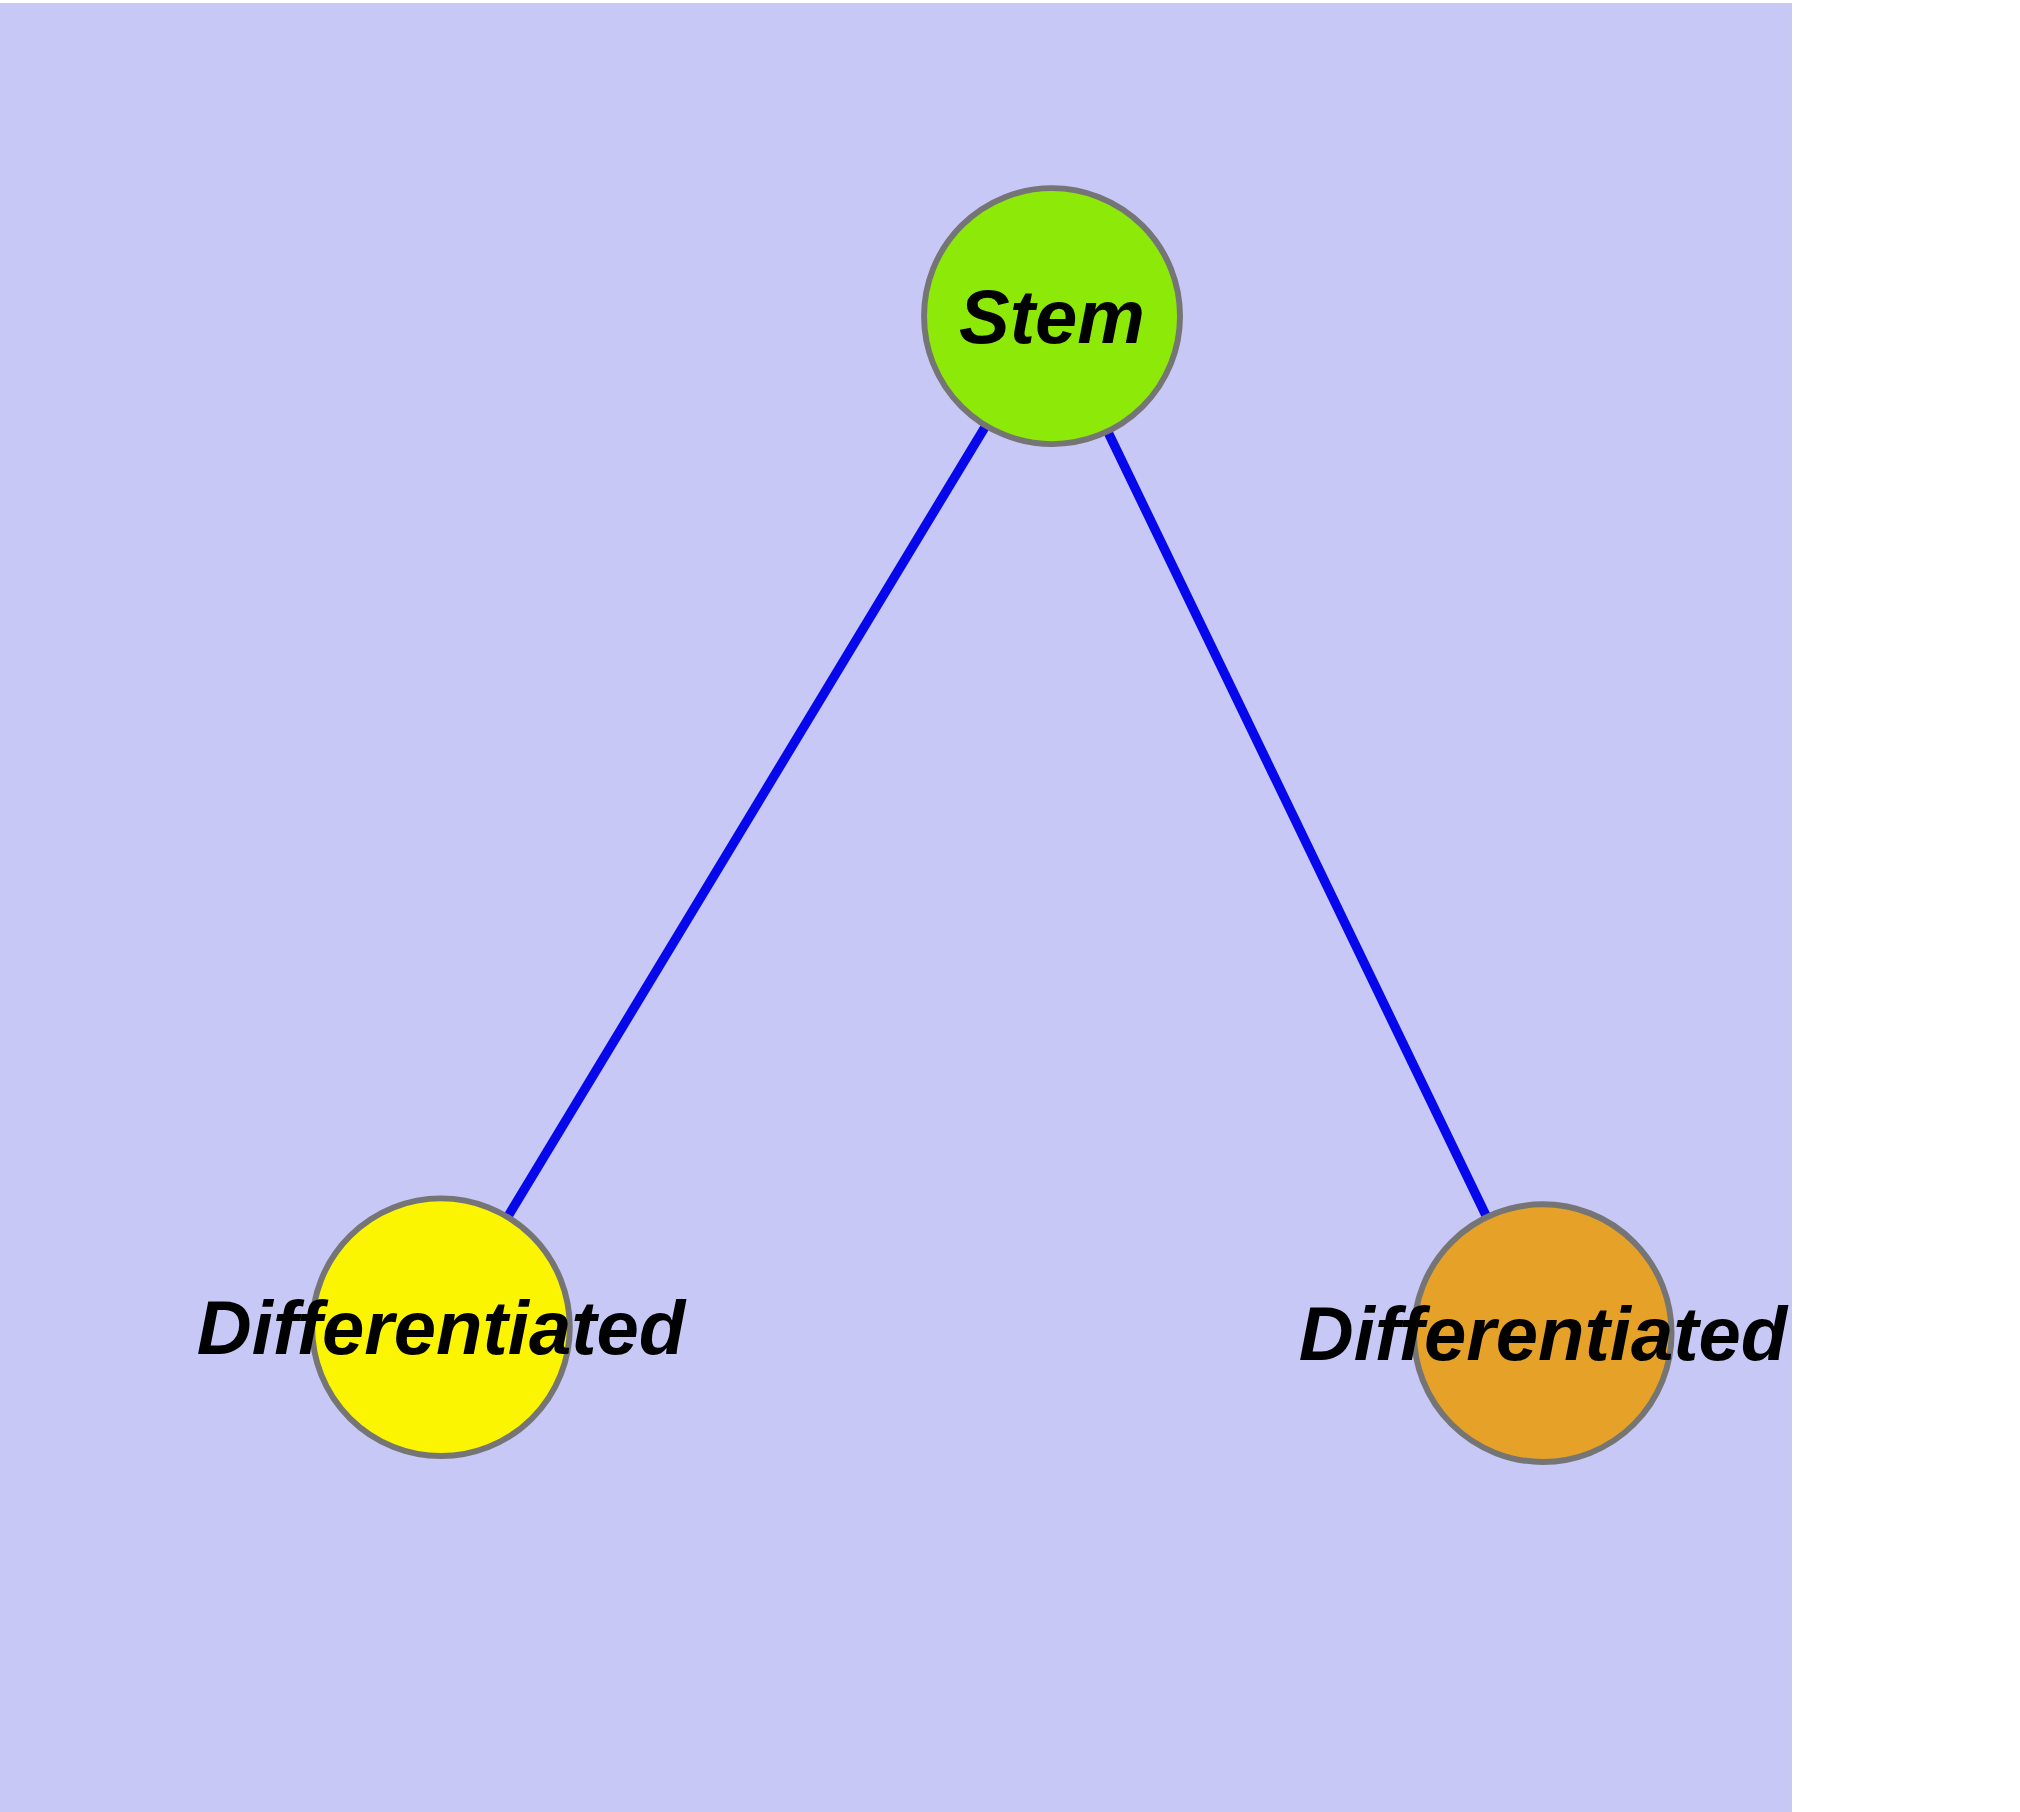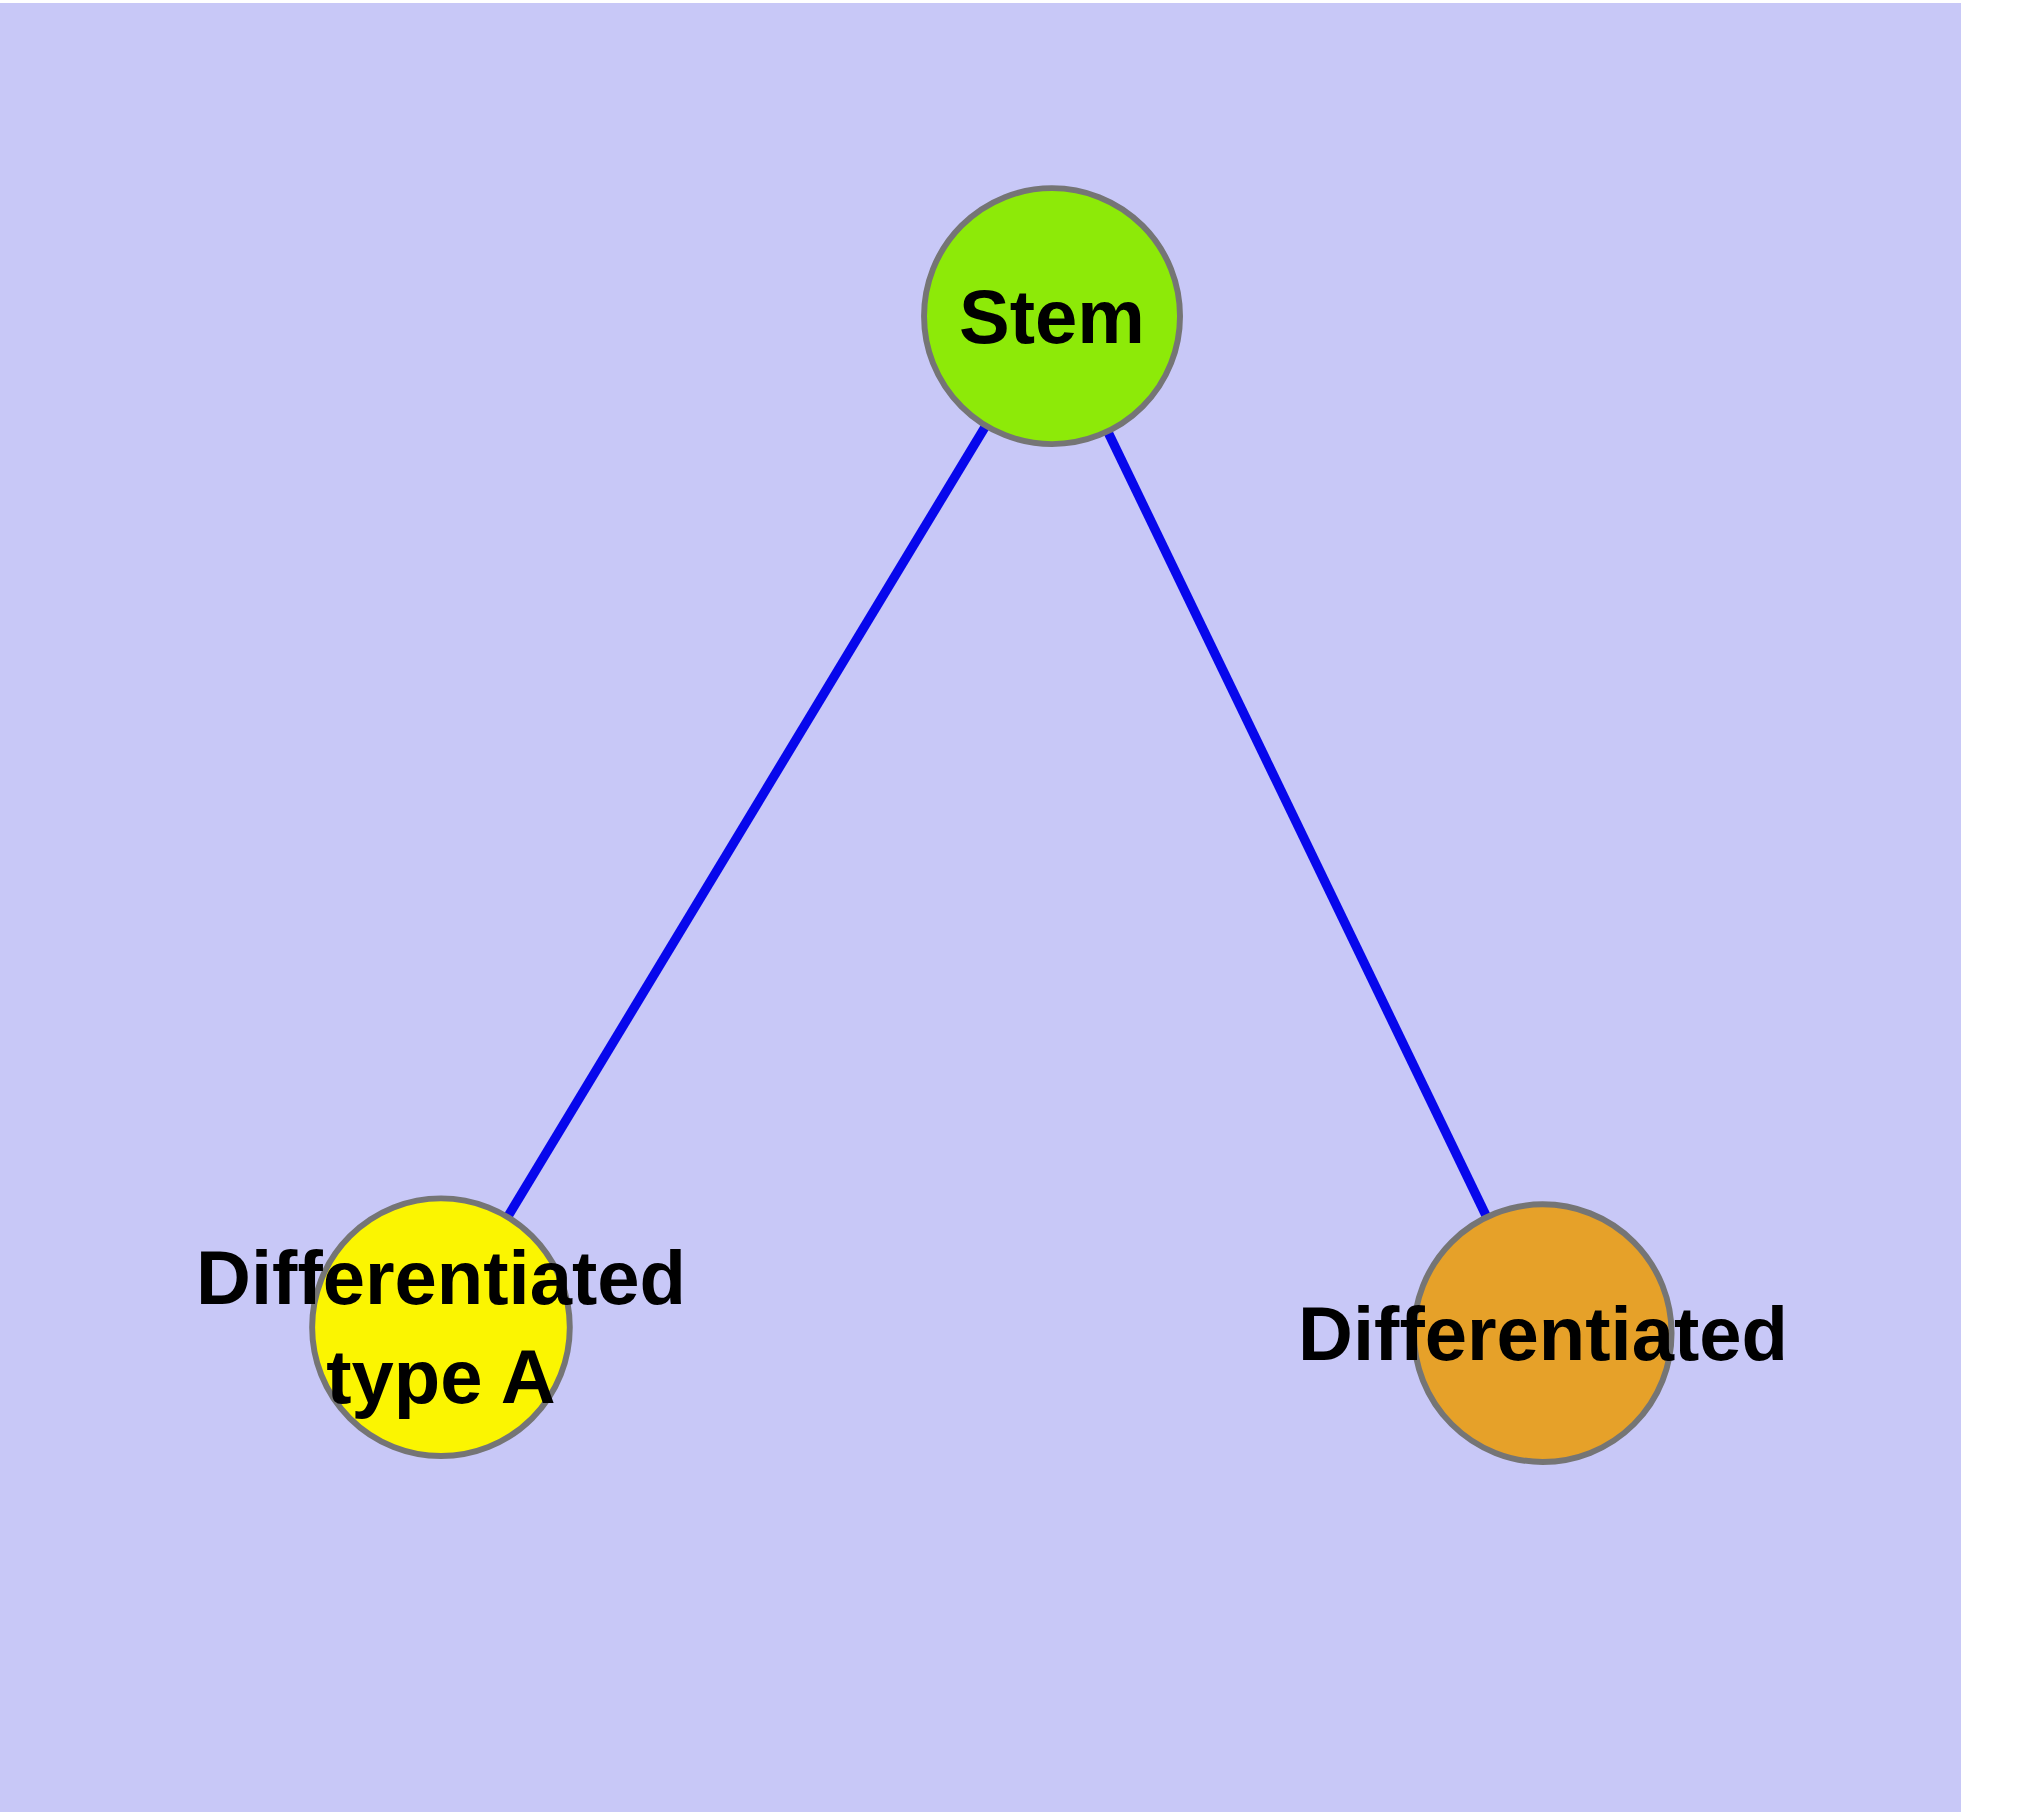--- a/index.html
+++ b/index.html
@@ -11,23 +11,24 @@
   }
   * { margin: 0; padding: 0; box-sizing: border-box; }
   html, body {
     width: 2021px;
     height: 1812px;
     overflow: hidden;
     font-family: "Liberation Sans", sans-serif;
   }
   .canvas {
     position: relative;
-    width: 1961px;
+    width: 1792px;
     height: 1812px;
     background: var(--background);
+    font-style: italic;
   }
   .top-strip {
     position: absolute;
     left: 0; top: 0;
     width: 2021px; height: 3.4px;
     background: var(--top_strip);
   }
   svg.graph {
     position: absolute;
     left: 0; top: 0;
@@ -67,21 +68,20 @@
     <circle cx="520" cy="1566" r="152" fill="#fbf501"></circle>
     <circle cx="1820" cy="1573" r="152" fill="#e6a129"></circle>
   </svg>
 
   <div class="node-label" style="left:1052px; top:316px;">
     <div>Stem</div>
   </div>
 
   <div class="node-label" style="left:441px; top:1327px;">
     <div>Differentiated</div>
-    <div>type A</div>
   </div>
 
   <div class="node-label" style="left:1543px; top:1333px;">
     <div>Differentiated</div>
   </div>
 
   <div class="top-strip"></div>
 
 </div>
 

